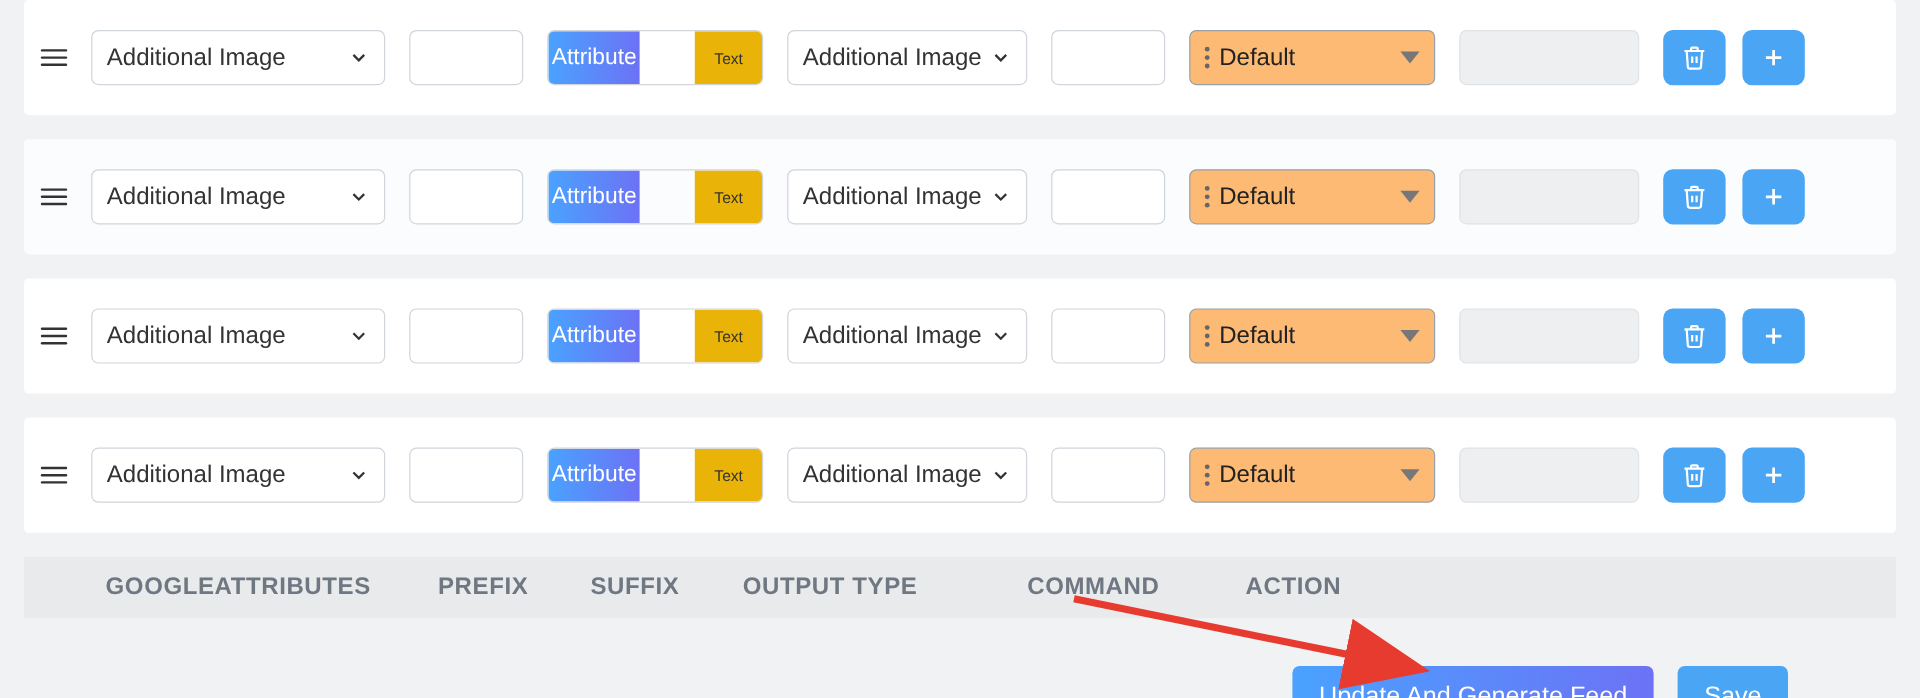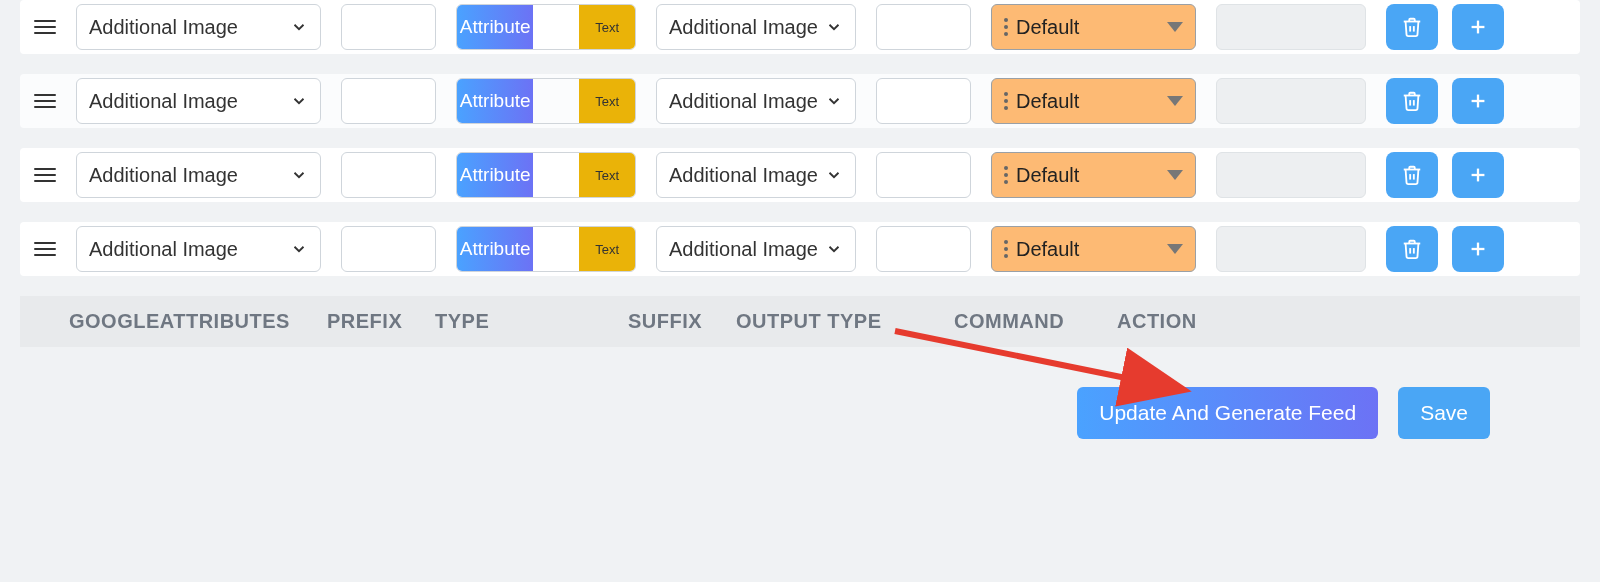--- a/index.html
+++ b/index.html
@@ -11,21 +11,21 @@
     font-size: 19px;
     color: #333;
     width: 1600px;
   }
   .rows-wrap { padding: 0 20px 0 20px; }
   .row {
     display: flex;
     align-items: center;
     background: #fff;
     border-radius: 4px;
-    padding: 4px 14px;
+    padding: 25px 14px;
     margin-bottom: 20px;
     gap: 20px;
   }
   .row:nth-child(2) { background: #fbfcfd; }
   .drag {
     display: flex;
     flex-direction: column;
     justify-content: center;
     gap: 4px;
     width: 22px;
@@ -102,21 +102,21 @@
     cursor:pointer;
   }
   .icon-btn svg { stroke:#fff; }
 
   .head-row {
     display:flex;
     align-items:flex-start;
     background:#e8eaec;
     padding: 14px 14px;
     margin: 0 20px 0 20px;
-    gap:13px;
+    gap:32px;
     font-weight:700;
     color:#6f7782;
     font-size:20px;
     letter-spacing:0.5px;
   }
   .head-row .spacer-drag { width:22px; }
 
   .footer {
     display:flex; justify-content:flex-end; align-items:center;
     gap:20px; padding: 40px 110px 60px 0;
@@ -403,21 +403,20 @@
       </button>
     </div>
   </div>
 
 </div>
 
 <div class="head-row">
   <div class="spacer-drag"></div>
   <div class="col-google">GOOGLEATTRIBUTES</div>
   <div class="col-prefix">PREFIX</div>
-  <div class="col-type">TYPE</div>
   <div class="col-suffix">SUFFIX</div>
   <div class="col-output">OUTPUT TYPE</div>
   <div class="col-command">COMMAND</div>
   <div class="col-action">ACTION</div>
 </div>
 
 <div class="footer">
   <svg class="arrow-svg" width="320" height="90" style="left:890px; top:-28px;" viewBox="0 0 320 90">
     <defs>
       <marker id="ah" markerWidth="14" markerHeight="14" refX="10" refY="5" orient="auto">

